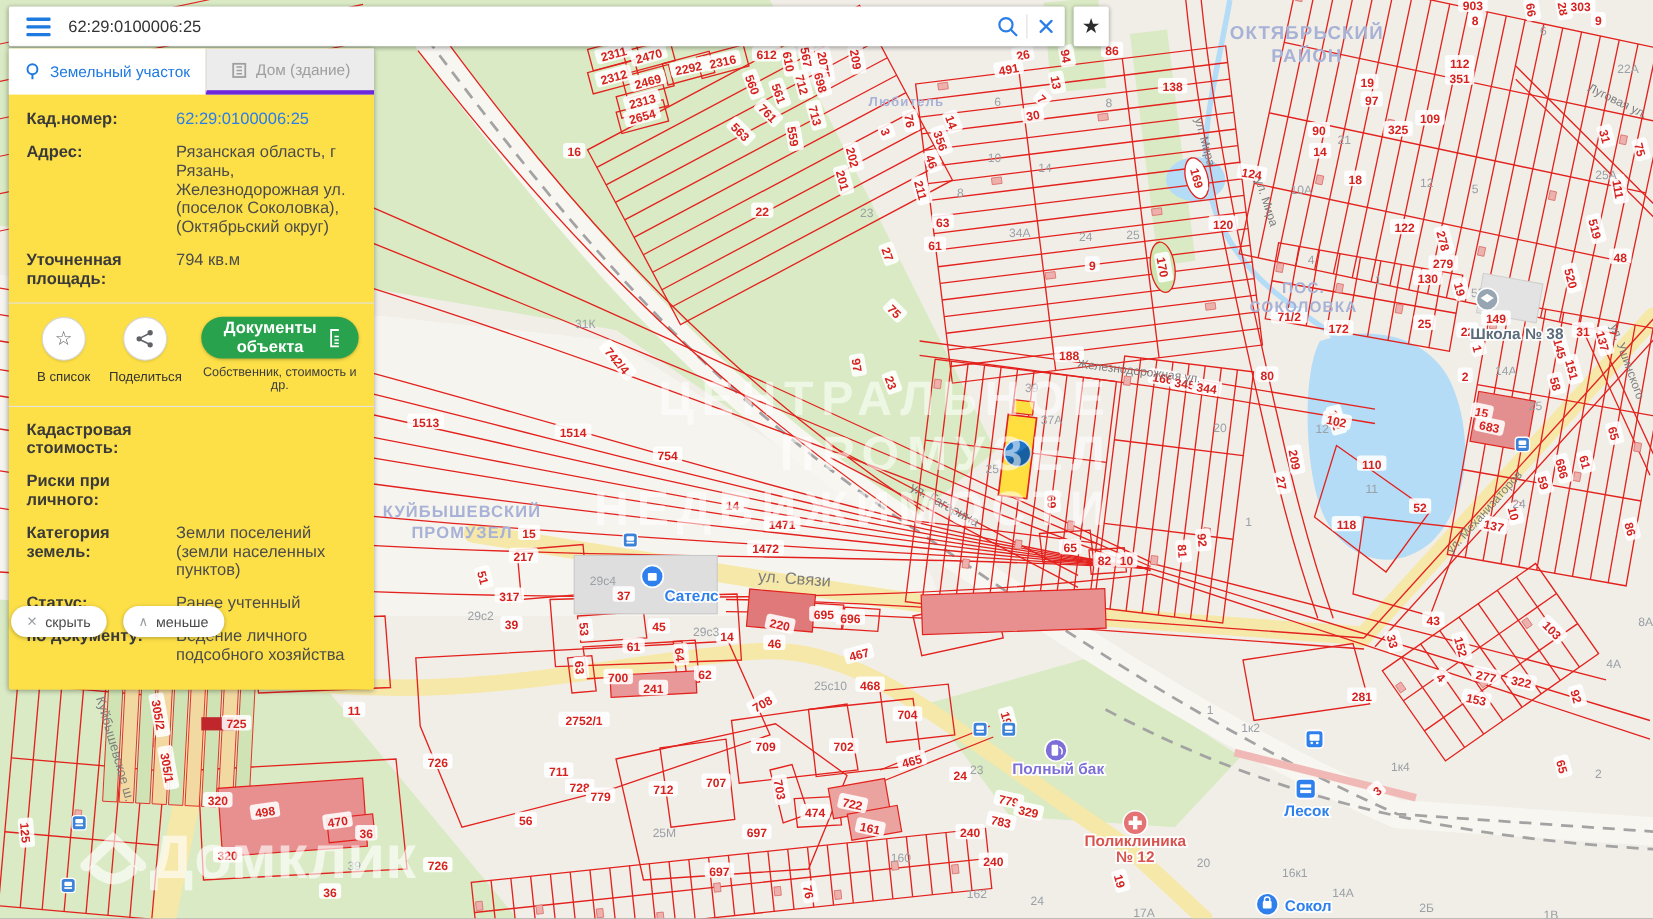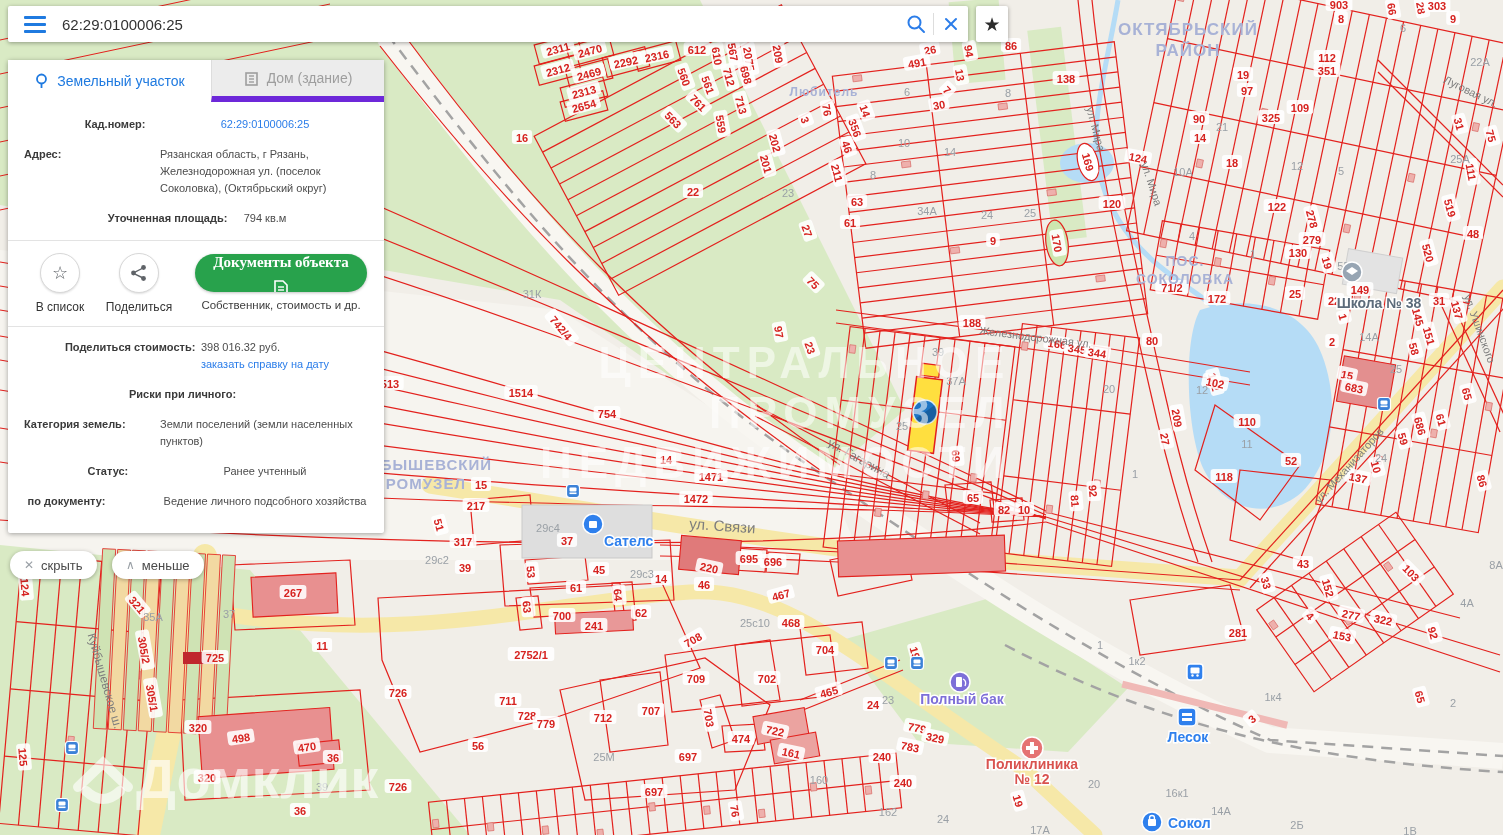--- a/index.html
+++ b/index.html
@@ -21,41 +21,41 @@
   #burger div{height:3px;background:#1f7ae0;border-radius:1px;margin:4px 0;}
   #search-input{flex:1;border:none;outline:none;font-size:15px;color:#333;
                 font-family:"Liberation Sans",sans-serif;background:transparent;}
   .bar-ico{width:34px;height:34px;display:flex;align-items:center;justify-content:center;cursor:pointer;}
   .vdiv{width:1px;height:22px;background:#ddd;}
   #star-box{position:absolute;left:976px;top:6px;width:32px;height:36px;background:#fff;z-index:5;
             border-radius:2px;box-shadow:0 1px 4px rgba(0,0,0,.35);display:flex;align-items:center;
             justify-content:center;font-size:19px;color:#2c2c2c;cursor:pointer;}
 
   
-  #panel{position:absolute;left:8px;top:60px;width:376px;background:#ffffff;z-index:5;
+  #panel{position:absolute;left:8px;top:44px;width:332px;background:#fde047;z-index:5;
          box-shadow:0 1px 5px rgba(0,0,0,.35);border-radius:2px;}
   #tabs{display:flex;height:42px;}
   .tab{display:flex;align-items:center;justify-content:center;gap:8px;font-size:14px;cursor:pointer;}
   .tab.active{flex:1.18;color:#1f7ae0;background:#fff;}
-  .tab.inactive{flex:1;color:#9e9e9e;background:#ececec;border-left:1px solid #ddd;border-bottom:6px solid #6d28d9;}
+  .tab.inactive{flex:1;color:#9e9e9e;background:#ececec;border-left:1px solid #ddd;border-bottom:4px solid #6d28d9;}
   #panel-body{padding:14px 14px 10px 16px;}
-  .row{display:flex;margin-bottom:13px;font-size:11px;line-height:17px;justify-content:center;}
+  .row{display:flex;margin-bottom:13px;font-size:15px;line-height:17px;}
   .lbl{width:136px;flex:none;font-weight:bold;color:#3a3a3a;}
   .val{color:#4c4c4c;}
   .lnk{color:#2b7de9;cursor:pointer;}
   .hr{height:1px;background:#e3e3e3;margin:12px -14px 12px -16px;}
   .act{display:flex;align-items:flex-start;margin:2px 0 4px;}
   .actcol{text-align:center;font-size:12px;color:#333;}
   .circle-btn{width:38px;height:38px;border:1px solid #d8d8d8;border-radius:50%;background:#fff;
               display:flex;align-items:center;justify-content:center;margin:0 auto 7px;cursor:pointer;
               box-shadow:0 1px 2px rgba(0,0,0,.12);font-size:18px;color:#5f6368;}
   .docs-col{flex:1;text-align:center;margin-left:10px;}
   .docs-btn{display:inline-flex;align-items:center;gap:9px;background:#28a24c;color:#fff;border:none;
             height:38px;border-radius:19px;padding:0 18px;font-size:15px;font-weight:bold;cursor:pointer;
-            font-family:Liberation Serif, serif;box-shadow:0 1px 3px rgba(0,0,0,.25);flex-direction:column;}
+            font-family:Liberation Sans, sans-serif;box-shadow:0 1px 3px rgba(0,0,0,.25);}
   .docs-cap{margin-top:7px;font-size:11.5px;color:#3d3d3d;}
 
   
   .pill{position:absolute;top:551px;height:28px;background:#fff;border-radius:14px;z-index:5;
         box-shadow:0 1px 4px rgba(0,0,0,.3);display:flex;align-items:center;gap:7px;padding:0 14px;
         font-size:13px;color:#4a4a4a;cursor:pointer;}
   .pill .g{color:#9aa0a6;font-size:12px;}
   #pill-hide{left:10px;}
   #pill-less{left:112px;}
 </style>
@@ -1552,25 +1552,21 @@
               <line x1="4" y1="10" x2="10" y2="10" stroke="#fff" stroke-width="1.4"></line>
               <line x1="4" y1="13" x2="10" y2="13" stroke="#fff" stroke-width="1.4"></line>
             </svg>
           </button>
           <div class="docs-cap">Собственник, стоимость и др.</div>
         </div>
       </div>
       <div class="hr"></div>
       <div id="rows2">
           <div class="row">
-            <div class="lbl">Поделиться стоимость:</div>
-            <div class="val">
-              <div>398 016.32 руб.</div>
-              <div class="lnk">заказать справку на дату</div>
-            </div>
+            <div class="lbl">Кадастровая стоимость:</div>
           </div>
           <div class="row">
             <div class="lbl">Риски при личного:</div>
           </div>
           <div class="row">
             <div class="lbl">Категория земель:</div>
             <div class="val">
               <div>Земли поселений (земли населенных пунктов)</div>
             </div>
           </div>

